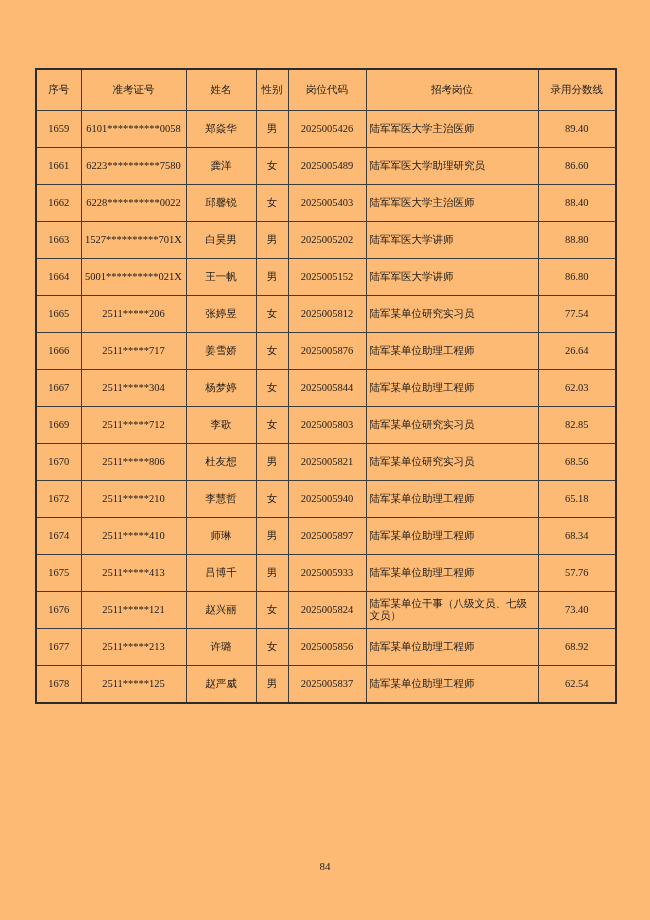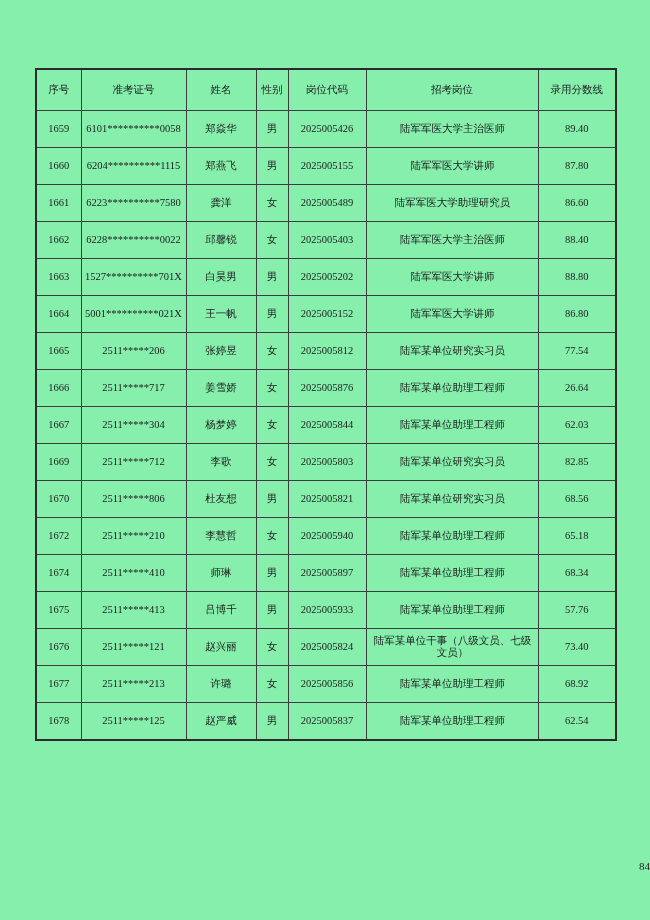--- a/index.html
+++ b/index.html
@@ -1,20 +1,20 @@
 <!DOCTYPE html>
 <html><head>
 <meta charset="utf-8">
 <style>
   html, body { margin: 0; padding: 0; background: #ffffff; }
   .page {
     position: relative;
     width: 650px;
     height: 920px;
-    background: #86efac;
+    background: #fdba74;
     font-family: "Liberation Serif", "DejaVu Serif", serif;
     color: #1c1c1c;
     overflow: hidden;
   }
   table.results {
     position: absolute;
     left: 35px;
     top: 68px;
     width: 580px;
     border-collapse: collapse;
@@ -28,27 +28,27 @@
     vertical-align: middle;
     font-size: 10.5px;
     font-weight: normal;
     padding: 1px 2px;
     line-height: 12.5px;
     overflow: hidden;
     word-break: break-all;
   }
   table.results thead th { height: 38px; }
   table.results tbody td { height: 34px; }
-  table.results td.c5 { text-align: center; padding-left: 3px; }
+  table.results td.c5 { text-align: left; padding-left: 3px; }
   .page-number {
     position: absolute;
     top: 860px;
     left: 0;
     width: 100%;
-    text-align: right;
+    text-align: center;
     font-size: 11px;
   }
 </style>
 </head>
 <body>
 
 <div class="page">
 
   <table class="results">
     <colgroup>
@@ -75,29 +75,20 @@
         <tr>
           <td class="c0">1659</td>
           <td class="c1">6101**********0058</td>
           <td class="c2">郑焱华</td>
           <td class="c3">男</td>
           <td class="c4">2025005426</td>
           <td class="c5">陆军军医大学主治医师</td>
           <td class="c6">89.40</td>
         </tr>
         <tr>
-          <td class="c0">1660</td>
-          <td class="c1">6204**********1115</td>
-          <td class="c2">郑燕飞</td>
-          <td class="c3">男</td>
-          <td class="c4">2025005155</td>
-          <td class="c5">陆军军医大学讲师</td>
-          <td class="c6">87.80</td>
-        </tr>
-        <tr>
           <td class="c0">1661</td>
           <td class="c1">6223**********7580</td>
           <td class="c2">龚洋</td>
           <td class="c3">女</td>
           <td class="c4">2025005489</td>
           <td class="c5">陆军军医大学助理研究员</td>
           <td class="c6">86.60</td>
         </tr>
         <tr>
           <td class="c0">1662</td>

